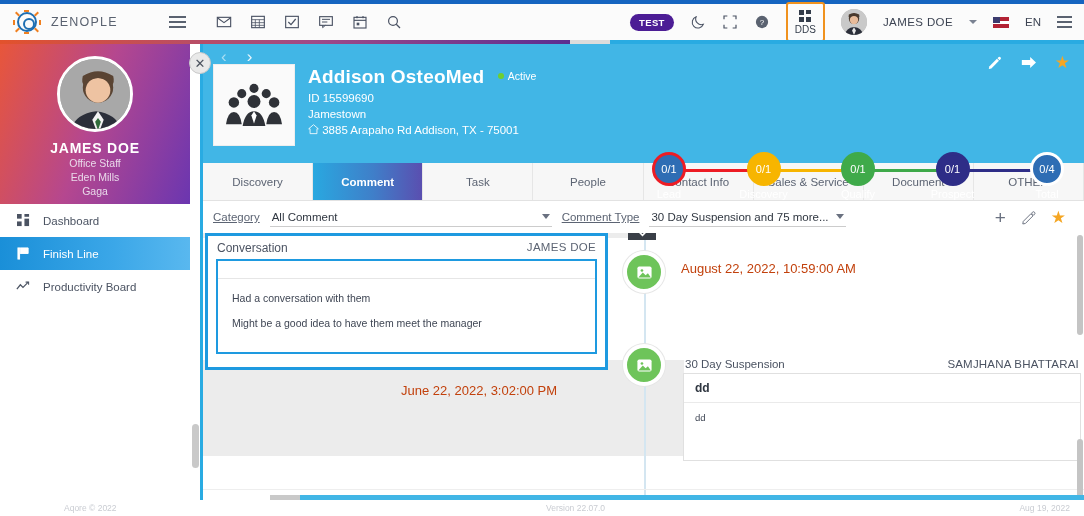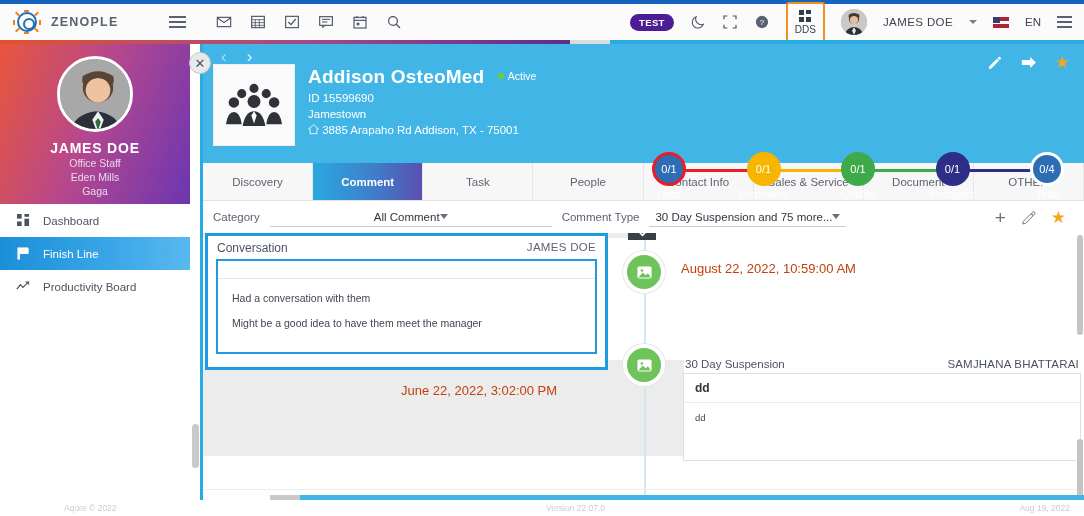--- a/index.html
+++ b/index.html
@@ -33,21 +33,21 @@
   .logo-dash.d1{ top:3px; left:12px; }
   .logo-dash.d2{ bottom:3px; left:12px; }
   .logo-dash.d3{ top:13px; left:1px; width:2px; height:5px;}
   .logo-dash.d4{ top:13px; right:1px; width:2px; height:5px;}
   .logo-dash.c1{ top:6px; left:3px; transform:rotate(45deg); }
   .logo-dash.c2{ top:6px; right:3px; transform:rotate(-45deg); }
   .logo-dash.c3{ bottom:6px; left:3px; transform:rotate(-45deg); }
   .logo-dash.c4{ bottom:6px; right:3px; transform:rotate(45deg); }
   .brand-name {
     margin-left:9px; font-size:12.5px; letter-spacing:1.2px;
-    color:#5a6270; font-weight:700;
+    color:#5a6270; font-weight:400;
   }
   .hamburger { margin-left:14px; display:flex; flex-direction:column; gap:3px; cursor:pointer;}
   .hamburger span { display:block; width:17px; height:2px; background:#5a6270; }
 
   .hdr-icons { display:flex; align-items:center; gap:18px; margin-left:30px; }
   .hicon { width:16px; height:16px; color:#4a5263; display:block; cursor:pointer; }
   .hdr-right { margin-left:auto; display:flex; align-items:center; gap:16px; padding-right:12px;}
   .test-badge {
     background:#4c1d95; color:#fff; font-size:9.5px; font-weight:bold;
     border-radius:9px; padding:3px 9px; letter-spacing:.4px;
@@ -149,24 +149,24 @@
     flex:1; display:flex; align-items:center; justify-content:center;
     font-size:11.5px; color:#5c6473; border-right:1px solid #e6e6e6; cursor:pointer;
   }
   .tab.active {
     background:linear-gradient(90deg,#29a8e0 0%,#3f7fc9 55%,#5a4fb0 100%);
     color:#fff; font-weight:bold;
   }
 
   
   .filterrow { height:32px; background:#fff; display:flex; align-items:center; padding:0 10px; gap:10px;}
-  .f-label { font-size:11.5px; color:#5c6473; }
+  .f-label { font-size:11.5px; color:#5c6473;text-decoration:underline; }
   .f-select {
     border-bottom:1px solid #ccc; display:flex; align-items:center;
-    justify-content:center; height:20px; padding:0 2px;
+    justify-content:space-between; height:20px; padding:0 2px;
   }
   .f-select span { font-size:11.5px; color:#2f3640; }
   .f-arrow { width:0;height:0;border-left:4px solid transparent;border-right:4px solid transparent;border-top:5px solid #6a7180;}
   .filter-actions { margin-left:auto; display:flex; align-items:center; gap:15px; padding-right:8px;}
   .plus { font-size:19px; color:#6a7180; line-height:1; cursor:pointer; }
 
   
   .bodyarea { position:relative; height:283px; background:#fff; overflow:hidden; }
   .timeline-line { position:absolute; left:441px; top:0; width:2px; height:100%; background:#d4e6f1; }
 

